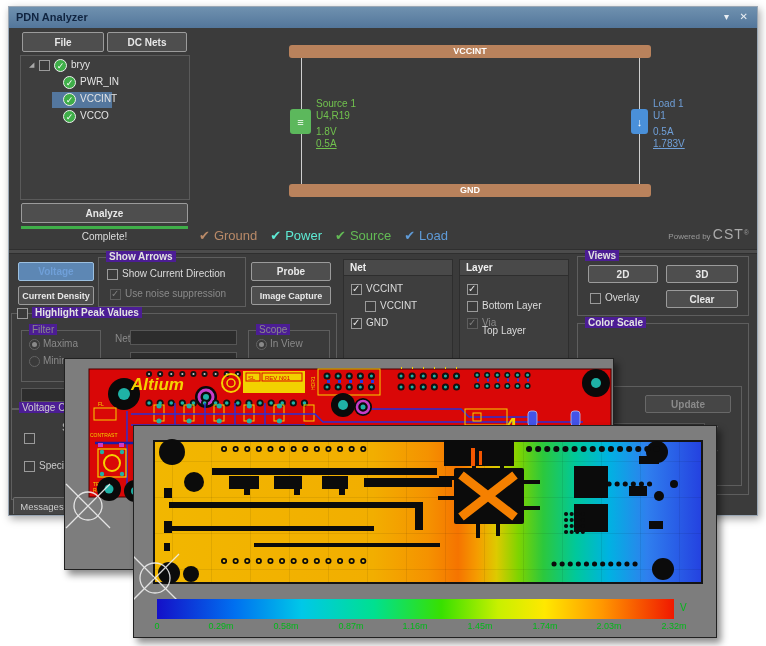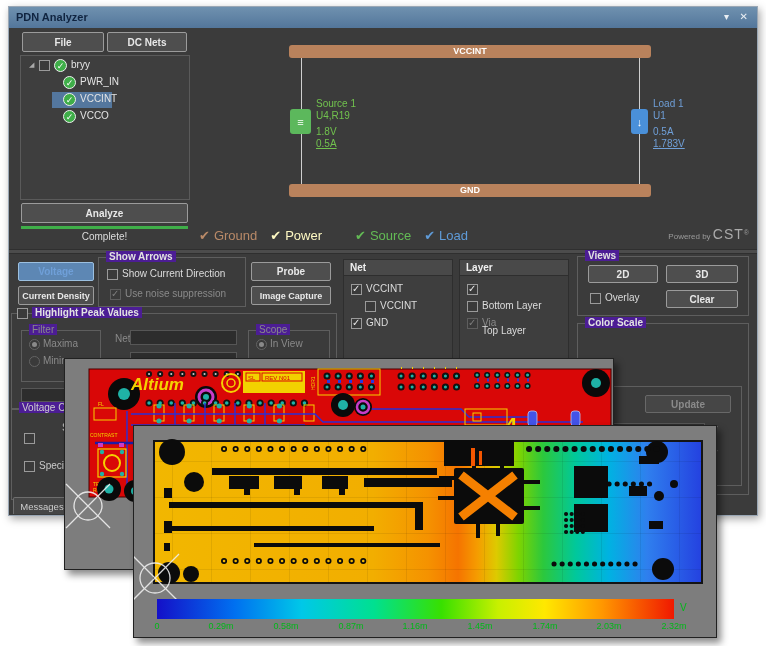--- a/index.html
+++ b/index.html
@@ -133,22 +133,22 @@
     <div class="sch-lines blue" style="left:644px;top:91px;">
       <div>Load 1</div>
       <div>U1</div>
       <div class="gap"></div>
       <div>0.5A</div>
       <div class="u">1.783V</div>
     </div>
 
     <div class="legend">
       <span style="color:#b98a68;"><span class="ck">✔</span><span>Ground</span></span>
-      <span style="color:#fef9c3;"><span class="ck">✔</span><span>Power</span></span>
-      <span style="color:#63bb55;margin-left:20px;"><span class="ck">✔</span><span>Source</span></span>
+      <span style="color:#5eead4;"><span class="ck">✔</span><span>Power</span></span>
+      <span style="color:#63bb55;"><span class="ck">✔</span><span>Source</span></span>
       <span style="color:#5f9bd8;"><span class="ck">✔</span><span>Load</span></span>
     </div>
     <div class="powered">
       <span>Powered by</span> <span class="brand">CST</span><span class="reg">®</span>
     </div>
 
     <div class="splitter"></div>
 
     <div class="btn blue" style="left:9px;top:255px;width:76px;height:19px;">Voltage</div>
     <div class="btn" style="left:9px;top:279px;width:76px;height:19px;font-size:9px;">Current Density</div>

